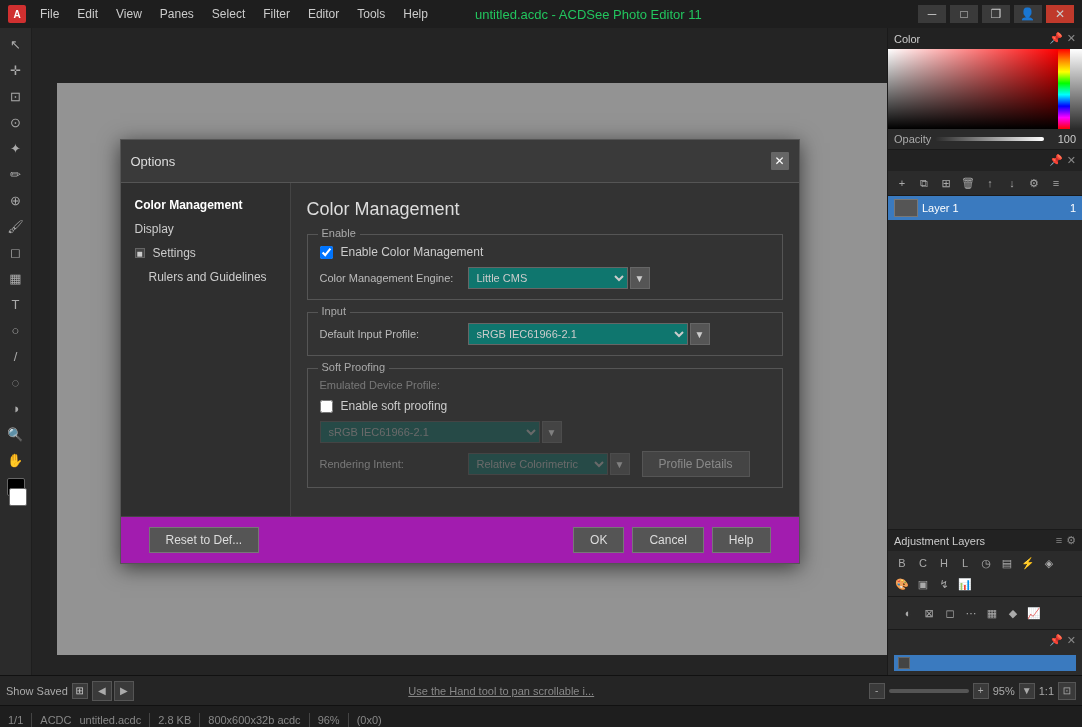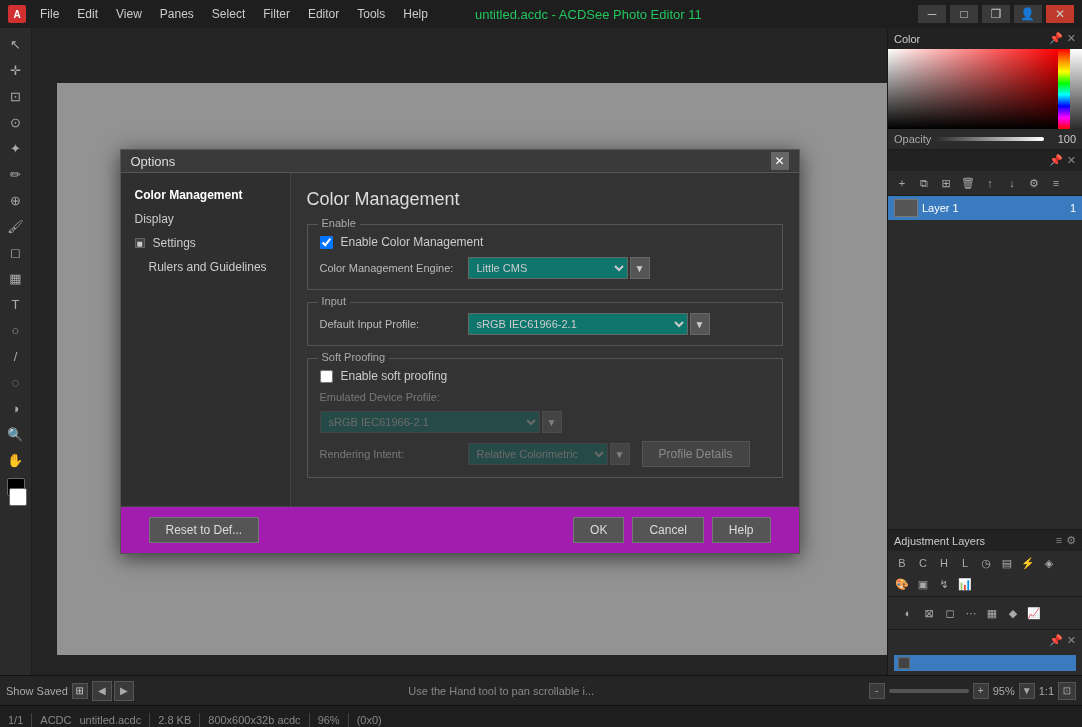--- a/index.html
+++ b/index.html
@@ -55,26 +55,26 @@
     
     .status-bar { height: 28px; background: #1e1e1e; border-top: 1px solid #111; display: flex; align-items: center; padding: 0 8px; gap: 8px; font-size: 11px; color: #888; }
     .status-divider { width: 1px; height: 14px; background: #444; }
 
     
     .nav-bar { height: 30px; background: #252525; border-top: 1px solid #111; display: flex; align-items: center; padding: 0 6px; gap: 4px; }
     .nav-btn { width: 20px; height: 20px; background: #3a3a3a; border: 1px solid #555; color: #aaa; font-size: 10px; display: flex; align-items: center; justify-content: center; cursor: pointer; }
     .zoom-control { display: flex; align-items: center; gap: 4px; }
     .zoom-slider { width: 80px; height: 4px; background: #555; border-radius: 2px; }
     .show-saved { color: #aaa; font-size: 11px; cursor: pointer; }
-    .status-msg { flex: 1; font-size: 11px; color: #888; text-align: center; }
+    .status-msg { flex: 1; font-size: 11px; color: #888; text-align: center; text-decoration: underline; }
 
     
     .modal-overlay { position: absolute; top: 0; left: 0; right: 0; bottom: 0; background: rgba(0,0,0,0.4); display: flex; align-items: center; justify-content: center; z-index: 100; }
     .modal { width: 680px; background: #333; border: 1px solid #555; box-shadow: 0 4px 20px rgba(0,0,0,0.6); display: flex; flex-direction: column; }
-    .modal-title-bar { display: flex; align-items: center; justify-content: space-between; padding: 2px 10px; background: #3a3a3a; border-bottom: 1px solid #555; }
+    .modal-title-bar { display: flex; align-items: center; justify-content: space-between; padding: 12px 10px; background: #3a3a3a; border-bottom: 1px solid #555; }
     .modal-title { font-size: 13px; color: #ddd; }
     .modal-close { width: 18px; height: 18px; background: #666; border: none; color: #fff; cursor: pointer; display: flex; align-items: center; justify-content: center; font-size: 12px; border-radius: 1px; }
     .modal-body { display: flex; flex: 1; }
     .modal-sidebar { width: 170px; background: #2f2f2f; padding: 10px 0; border-right: 1px solid #444; }
     .modal-sidebar-item { padding: 5px 14px; font-size: 12px; color: #ccc; cursor: pointer; display: flex; align-items: center; gap: 4px; }
     .modal-sidebar-item.active { color: #fff; font-weight: bold; }
     .modal-sidebar-item.sub { padding-left: 28px; }
     .modal-content { flex: 1; padding: 16px; }
     .modal-section-title { font-size: 18px; font-weight: normal; color: #ddd; margin-bottom: 14px; }
     .fieldset-group { border: 1px solid #555; padding: 10px 12px; margin-bottom: 12px; position: relative; }
@@ -204,26 +204,26 @@
                   <select class="form-select" style="width:220px;">
                     <option>sRGB IEC61966-2.1</option>
                   </select>
                   <button class="form-select-btn">▼</button>
                 </div>
               </div>
             </div>
 
             <div class="fieldset-group">
               <span class="fieldset-legend">Soft Proofing</span>
+              <div class="form-row disabled-field">
+                <span class="form-label">Emulated Device Profile:</span>
+              </div>
               <div class="form-row">
                 <input type="checkbox" class="form-checkbox" style="">
                 <label>Enable soft proofing</label>
-              </div>
-              <div class="form-row disabled-field">
-                <span class="form-label">Emulated Device Profile:</span>
               </div>
               <div class="form-row disabled-field">
                 <div class="form-select-container">
                   <select class="form-select" style="width:220px;" disabled="">
                     <option>sRGB IEC61966-2.1</option>
                   </select>
                   <button class="form-select-btn" disabled="">▼</button>
                 </div>
               </div>
               <div class="form-row disabled-field">

